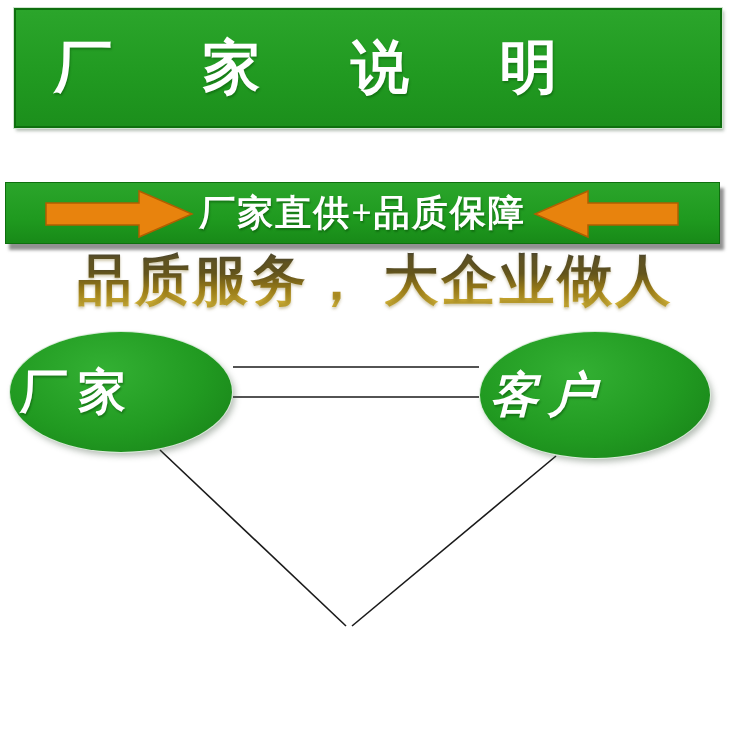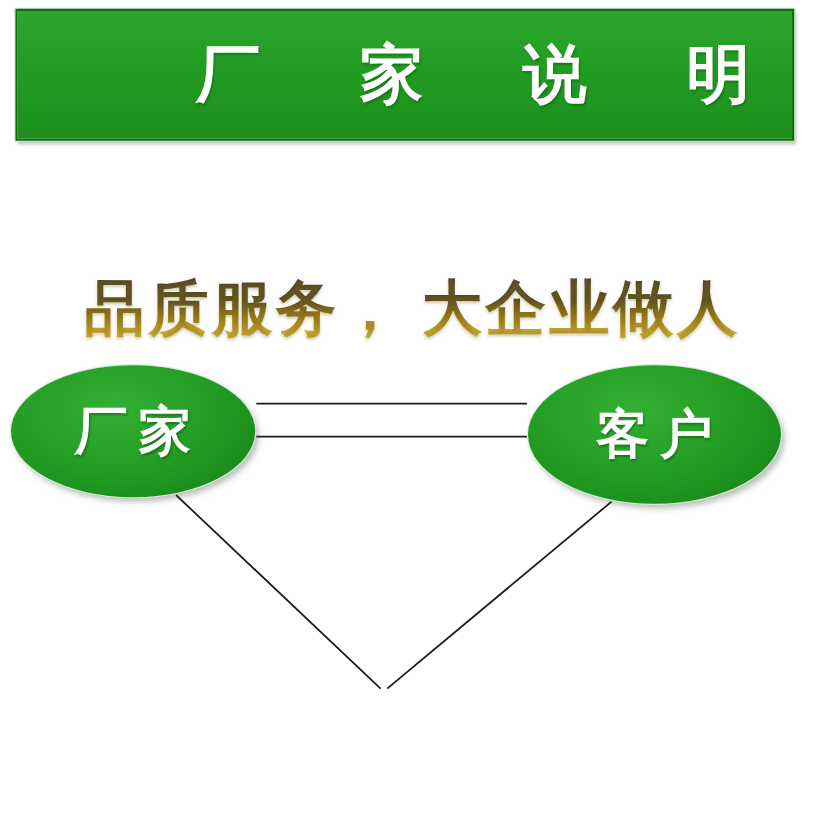--- a/index.html
+++ b/index.html
@@ -18,21 +18,21 @@
   
   .title-banner {
     position: absolute;
     left: 14px; top: 8px;
     width: 708px; height: 120px;
     background: linear-gradient(180deg, #2ba52b 0%, #219a21 55%, #1c8f1c 100%);
     border: 2px solid #0e6f0e;
     box-shadow: 0 0 0 1px #cfe3cf, 2px 3px 3px rgba(90,110,90,0.45);
     display: flex;
     align-items: center;
-    justify-content: flex-end;
+    justify-content: flex-start;
   }
   .title-text {
     color: #ffffff;
     font-size: 58px;
     font-weight: bold;
     letter-spacing: 38px;
     padding-left: 38px; 
     white-space: nowrap;
     text-shadow: 1px 2px 2px rgba(0,60,0,0.35);
   }
@@ -95,44 +95,50 @@
   svg.lines line { stroke: #1a1a1a; stroke-width: 1.6; }
 
   
   .ellipse {
     position: absolute;
     border-radius: 50%;
     background: radial-gradient(ellipse at 42% 32%, #33b033 0%, #219a21 55%, #1a871a 85%, #147514 100%);
     box-shadow: 0 0 0 1px #d9ecd9, 3px 4px 6px rgba(70,90,70,0.4);
     display: flex;
     align-items: center;
-    justify-content: center;
   }
   .ellipse .node-label {
     color: #ffffff;
     font-size: 48px;
     font-weight: bold;
     letter-spacing: 10px;
     padding-left: 10px; 
     white-space: nowrap;
     text-shadow: 1px 2px 2px rgba(0,60,0,0.4);
   }
   .node-factory  { left: 10px;  top: 332px; width: 222px; height: 120px; }
-  .node-customer { left: 480px; top: 332px; width: 230px; height: 126px; }
+  .node-customer { left: 480px; top: 332px; width: 230px; height: 126px; font-style: italic; }
   .node-service  { left: 150px; top: 622px; width: 372px; height: 126px; }
 </style>
 </head>
 <body>
 
 <div class="canvas">
 
   <div class="title-banner">
     <span class="title-text">厂 家 说 明</span>
   </div>
 
+  <div class="supply-bar">
+    <svg class="arrows" viewBox="0 0 715 62" aria-hidden="true">
+      <polygon points="40,20 133,20 133,8 186,31 133,54 133,42 40,42" fill="#e8830d" stroke="#b05f00" stroke-width="1.5"></polygon>
+      <polygon points="672,20 582,20 582,8 529,31 582,54 582,42 672,42" fill="#e8830d" stroke="#b05f00" stroke-width="1.5"></polygon>
+    </svg>
+    <span class="supply-text">厂家直供+品质保障</span>
+  </div>
 
   <div class="slogan">品质服务， 大企业做人</div>
 
   <svg class="lines" viewBox="0 0 750 750" aria-hidden="true">
     <line x1="233" y1="367" x2="479" y2="367"></line>
     <line x1="233" y1="397" x2="479" y2="397"></line>
     <line x1="160" y1="450" x2="346" y2="626"></line>
     <line x1="556" y1="456" x2="352" y2="626"></line>
   </svg>
 

